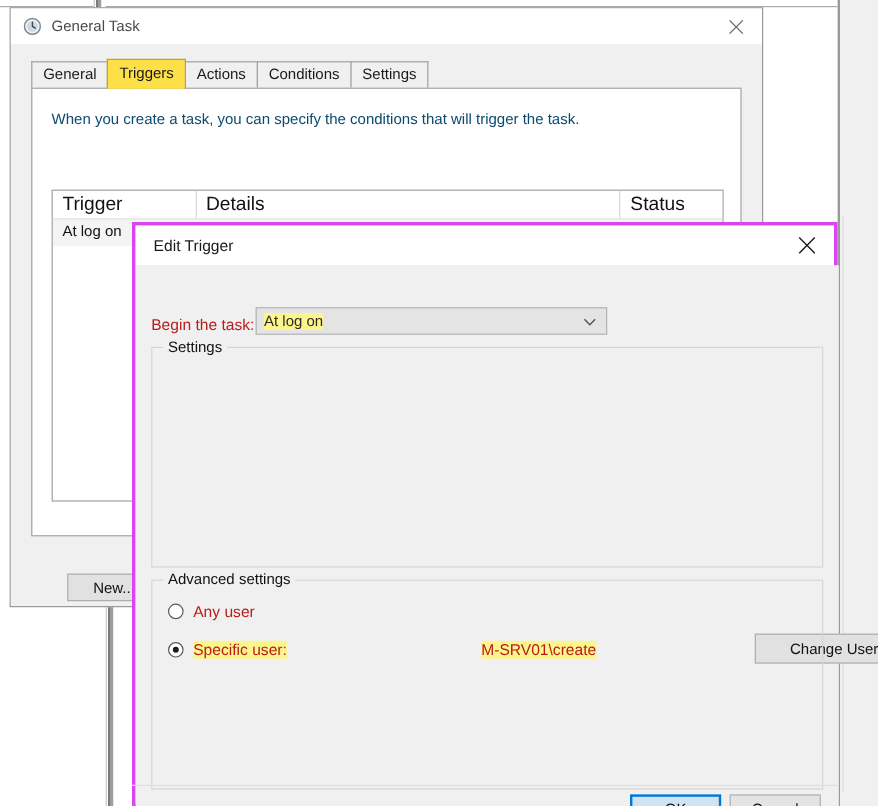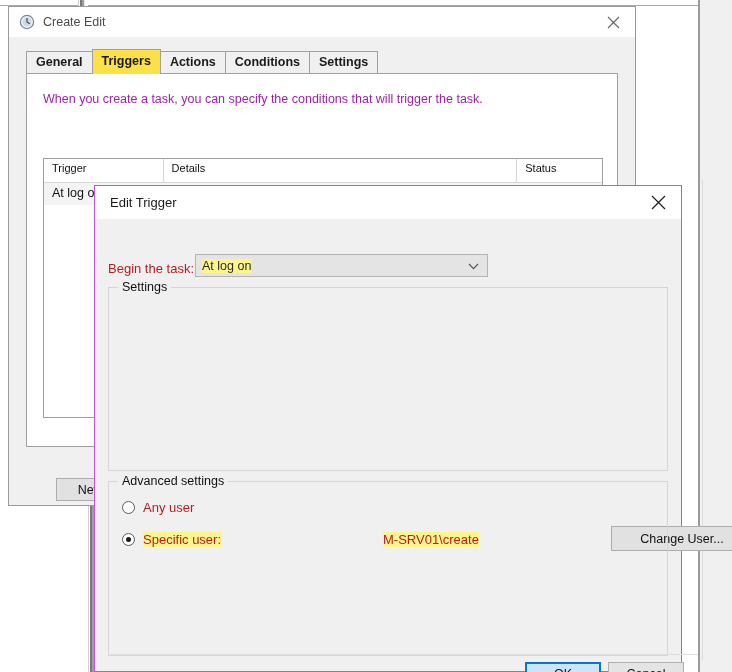--- a/index.html
+++ b/index.html
@@ -115,21 +115,20 @@
   }
 
   
   .tabstrip {
     position: absolute;
     left: 17px; top: 14px;
     height: 23px;
     display: flex;
     align-items: flex-end;
     font-size: 12.5px;
-    font-weight: bold;
   }
   .tab {
     padding: 3px 9px 4px 9px;
     border: 1px solid #a0a0a0;
     border-bottom: none;
     background: #f0f0f0;
     margin-right: -1px;
     color: #1a1a1a;
     line-height: 15px;
   }
@@ -146,40 +145,40 @@
     left: 17px; top: 36px;
     width: 592px; height: 374px;
     background: #ffffff;
     border: 1px solid #a0a0a0;
     box-sizing: border-box;
   }
   .tab-desc {
     position: absolute;
     left: 16px; top: 18px;
     font-size: 12.5px;
-    color: #a21caf;
+    color: #0c4a6e;
   }
   
   .trigger-table {
     position: absolute;
     left: 16px; top: 84px;
     width: 560px; height: 260px;
     border: 1px solid #a0a0a0;
     box-sizing: border-box;
     background: #ffffff;
     overflow: hidden;
   }
   .tt-header {
     display: flex;
     height: 23px;
     border-bottom: 1px solid #d8d8d8;
     background: #ffffff;
   }
   .tt-header > div {
-    font-size: 11px;
+    font-size: 16px;
     padding: 3px 0 0 8px;
     box-sizing: border-box;
     border-right: 1px solid #d8d8d8;
     color: #111;
   }
   .tt-col-trigger { width: 120px; }
   .tt-col-details { width: 355px; }
   .tt-col-status  { width: 85px; border-right: none !important; }
   .tt-row {
     display: flex;
@@ -207,24 +206,24 @@
   }
   #new-button {
     position: absolute;
     left: 29px; top: 404px;
     width: 78px; height: 23px;
   }
 
   
   #edit-trigger-dialog {
     position: absolute;
-    left: 94px; top: 185px;
+    left: 110px; top: 185px;
     width: 588px; height: 487px;
     background: #f0f0f0;
-    border: 1px solid #d946ef;
+    border: 3px solid #d946ef;
     box-sizing: border-box;
     box-shadow: 0 0 0 0 rgba(0,0,0,0);
   }
   #edit-trigger-titlebar {
     position: relative;
     height: 33px;
     background: #ffffff;
     display: flex;
     align-items: center;
   }
@@ -364,21 +363,21 @@
 <div id="create-task-window">
 
   <div id="create-task-titlebar">
     <span class="ct-icon">
       <svg width="16" height="16" viewBox="0 0 16 16">
         <circle cx="8" cy="8" r="6.6" fill="#eef3f8" stroke="#7b8794" stroke-width="1.2"></circle>
         <circle cx="8" cy="8" r="4.6" fill="#cfd9e4" stroke="none"></circle>
         <path d="M8 4.4 V8 L10.4 9.4" stroke="#3b4350" stroke-width="1.1" fill="none" stroke-linecap="round"></path>
       </svg>
     </span>
-    <span class="ct-title">Create Edit</span>
+    <span class="ct-title">General Task</span>
     <div class="ct-close">
       <svg width="13" height="13" viewBox="0 0 13 13">
         <path d="M1 1 L12 12 M12 1 L1 12" stroke="#666" stroke-width="1.1" fill="none"></path>
       </svg>
     </div>
   </div>
 
   <div class="ct-body">
 
     <div class="tabstrip">

